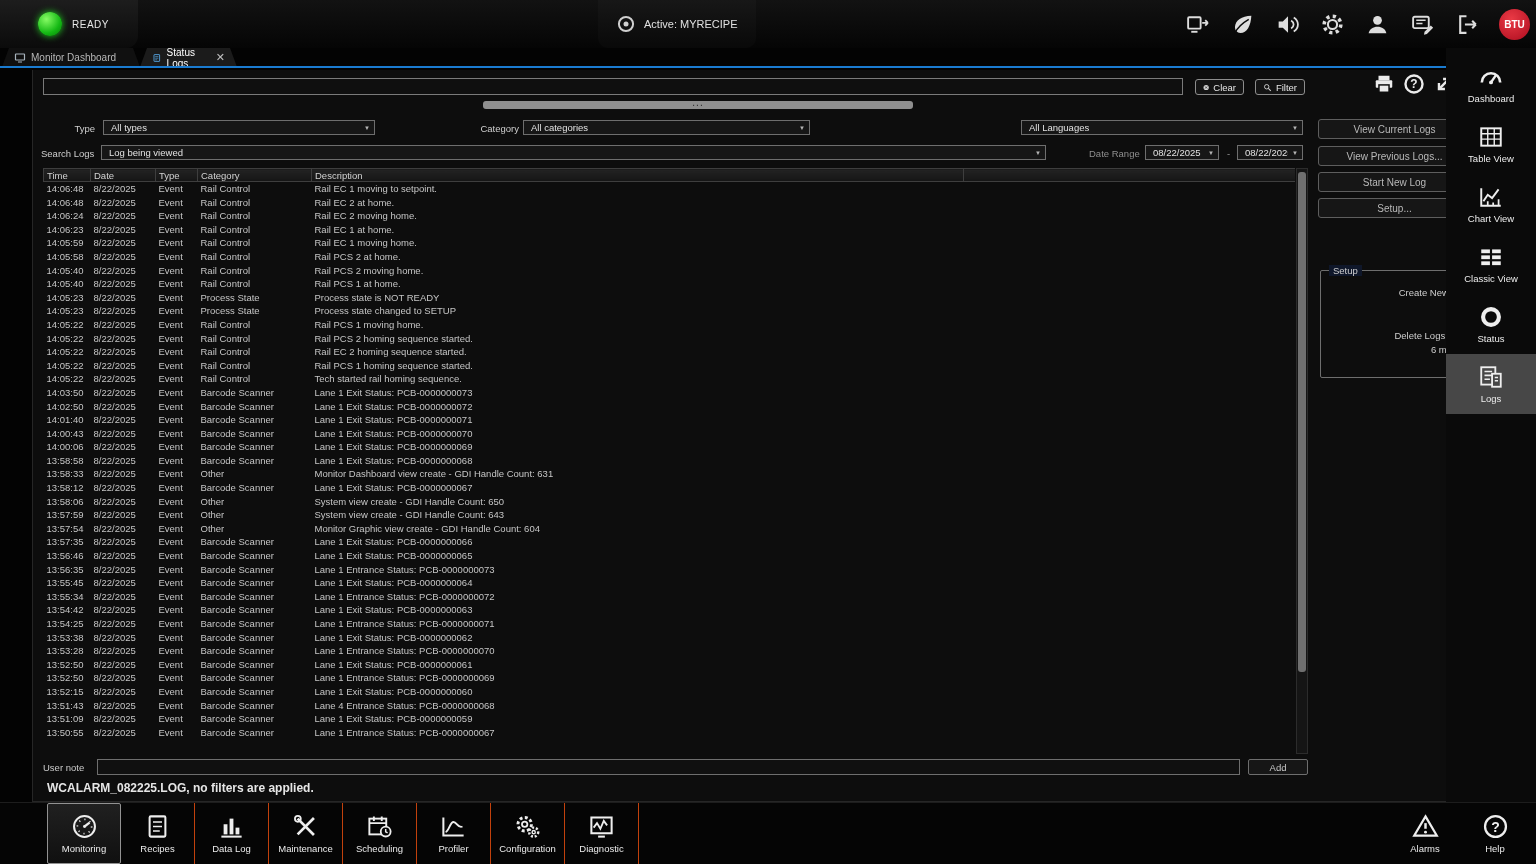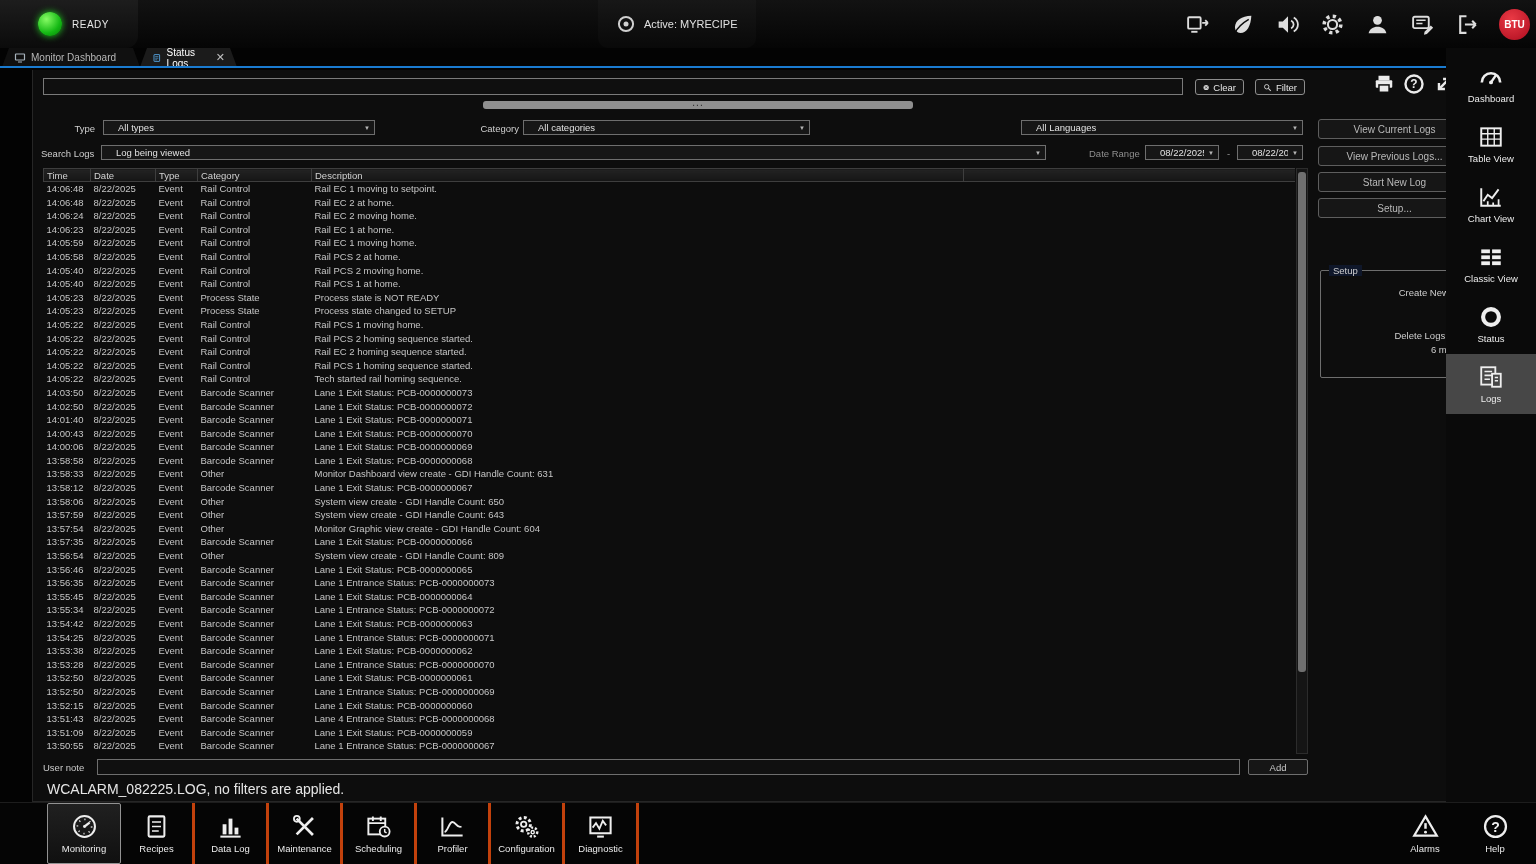--- a/index.html
+++ b/index.html
@@ -61,21 +61,21 @@
   .win-icon svg { width:22px; height:22px; }
   #grip { position:absolute; left:450px; top:31px; width:430px; height:8px;
     background:#8f8f8f; border-radius:3px; display:flex; align-items:center;
     justify-content:center; cursor:pointer; }
   #grip span { font-size:10px; line-height:0; color:#2b2b2b; letter-spacing:1px;
     margin-top:-5px; }
 
   .lbl { position:absolute; font-size:9.5px; color:#cfcfcf; }
   .dd { position:absolute; height:15px; background:#161616; border:1px solid #6e6e6e;
     display:flex; align-items:center; justify-content:space-between;
-    padding:0 4px 0 14px; font-size:9.5px; color:#e2e2e2; cursor:pointer; }
+    padding:0 4px 0 7px; font-size:9.5px; color:#e2e2e2; cursor:pointer; }
   .dd .val { white-space:nowrap; overflow:hidden; }
   .dd .chev { font-size:6px; color:#b5b5b5; margin-left:4px; }
 
   .action-btn { position:absolute; left:1285px; width:153px; height:20px;
     background:#161616; border:1px solid #5e5e5e; border-radius:3px; color:#b9b9b9;
     font-size:10px; display:flex; align-items:center; justify-content:center;
     cursor:pointer; }
 
   #setup-box { position:absolute; left:1287px; top:200px; width:151px; height:108px;
     border:1px solid #6e6e6e; border-radius:2px; }
@@ -101,37 +101,37 @@
 
   
   #user-note-label { position:absolute; left:10px; top:692px; font-size:9.5px; color:#ccc; }
   #user-note-input { position:absolute; left:64px; top:689px; width:1143px; height:16px;
     background:#101010; border:1px solid #6e6e6e; color:#ddd; font-size:10px;
     padding:0 4px; outline:none; }
   #add-btn { position:absolute; left:1215px; top:689px; width:60px; height:16px;
     background:#161616; border:1px solid #6e6e6e; border-radius:2px; color:#c9c9c9;
     font-size:9.5px; display:flex; align-items:center; justify-content:center;
     cursor:pointer; }
-  #status-line { position:absolute; left:14px; top:711px; font-size:14px; color:#e6e6e6; }
+  #status-line { position:absolute; left:14px; top:711px; font-size:12px; color:#e6e6e6;font-weight:bold; }
 
   
   #sidebar { position:absolute; left:1446px; top:48px; width:90px; height:754px;
     background:#0a0a0a; display:flex; flex-direction:column; padding-top:6px; }
   .side-item { height:60px; display:flex; flex-direction:column; align-items:center;
     justify-content:center; gap:3px; color:#ececec; font-size:9.5px; cursor:pointer; }
   .side-item svg { width:26px; height:26px; }
   .side-item.active { background:#474747; }
 
   
   #bottomnav { position:absolute; left:0; top:802px; width:1536px; height:62px;
     background:#050505; border-top:1px solid #1d1d1d; display:flex;
     align-items:stretch; padding-left:3px; }
   .nav-item { width:74px; display:flex; flex-direction:column; align-items:center;
     justify-content:center; gap:3px; color:#ececec; font-size:9.5px;
-    border-right:3px solid #c2410c; cursor:pointer; }
+    border-right:1px solid #c2410c; cursor:pointer; }
   .nav-item svg { width:27px; height:27px; }
   .nav-item.active { background:linear-gradient(#202020,#101010);
     border:1px solid #929292; border-radius:2px;margin-left:44px; }
   .nav-spacer { flex:1; }
   .nav-right { display:flex; padding-right:6px; }
   .nav-right .nav-item { border-right:none; width:70px; }
 </style>
 </head>
 <body>
 
@@ -556,28 +556,20 @@
             </tr>
             <tr>
               <td>13:57:35</td>
               <td>8/22/2025</td>
               <td>Event</td>
               <td>Barcode Scanner</td>
               <td>Lane 1 Exit Status: PCB-0000000066</td>
               <td></td>
             </tr>
             <tr>
-              <td>13:56:54</td>
-              <td>8/22/2025</td>
-              <td>Event</td>
-              <td>Other</td>
-              <td>System view create - GDI Handle Count: 809</td>
-              <td></td>
-            </tr>
-            <tr>
               <td>13:56:46</td>
               <td>8/22/2025</td>
               <td>Event</td>
               <td>Barcode Scanner</td>
               <td>Lane 1 Exit Status: PCB-0000000065</td>
               <td></td>
             </tr>
             <tr>
               <td>13:56:35</td>
               <td>8/22/2025</td>

